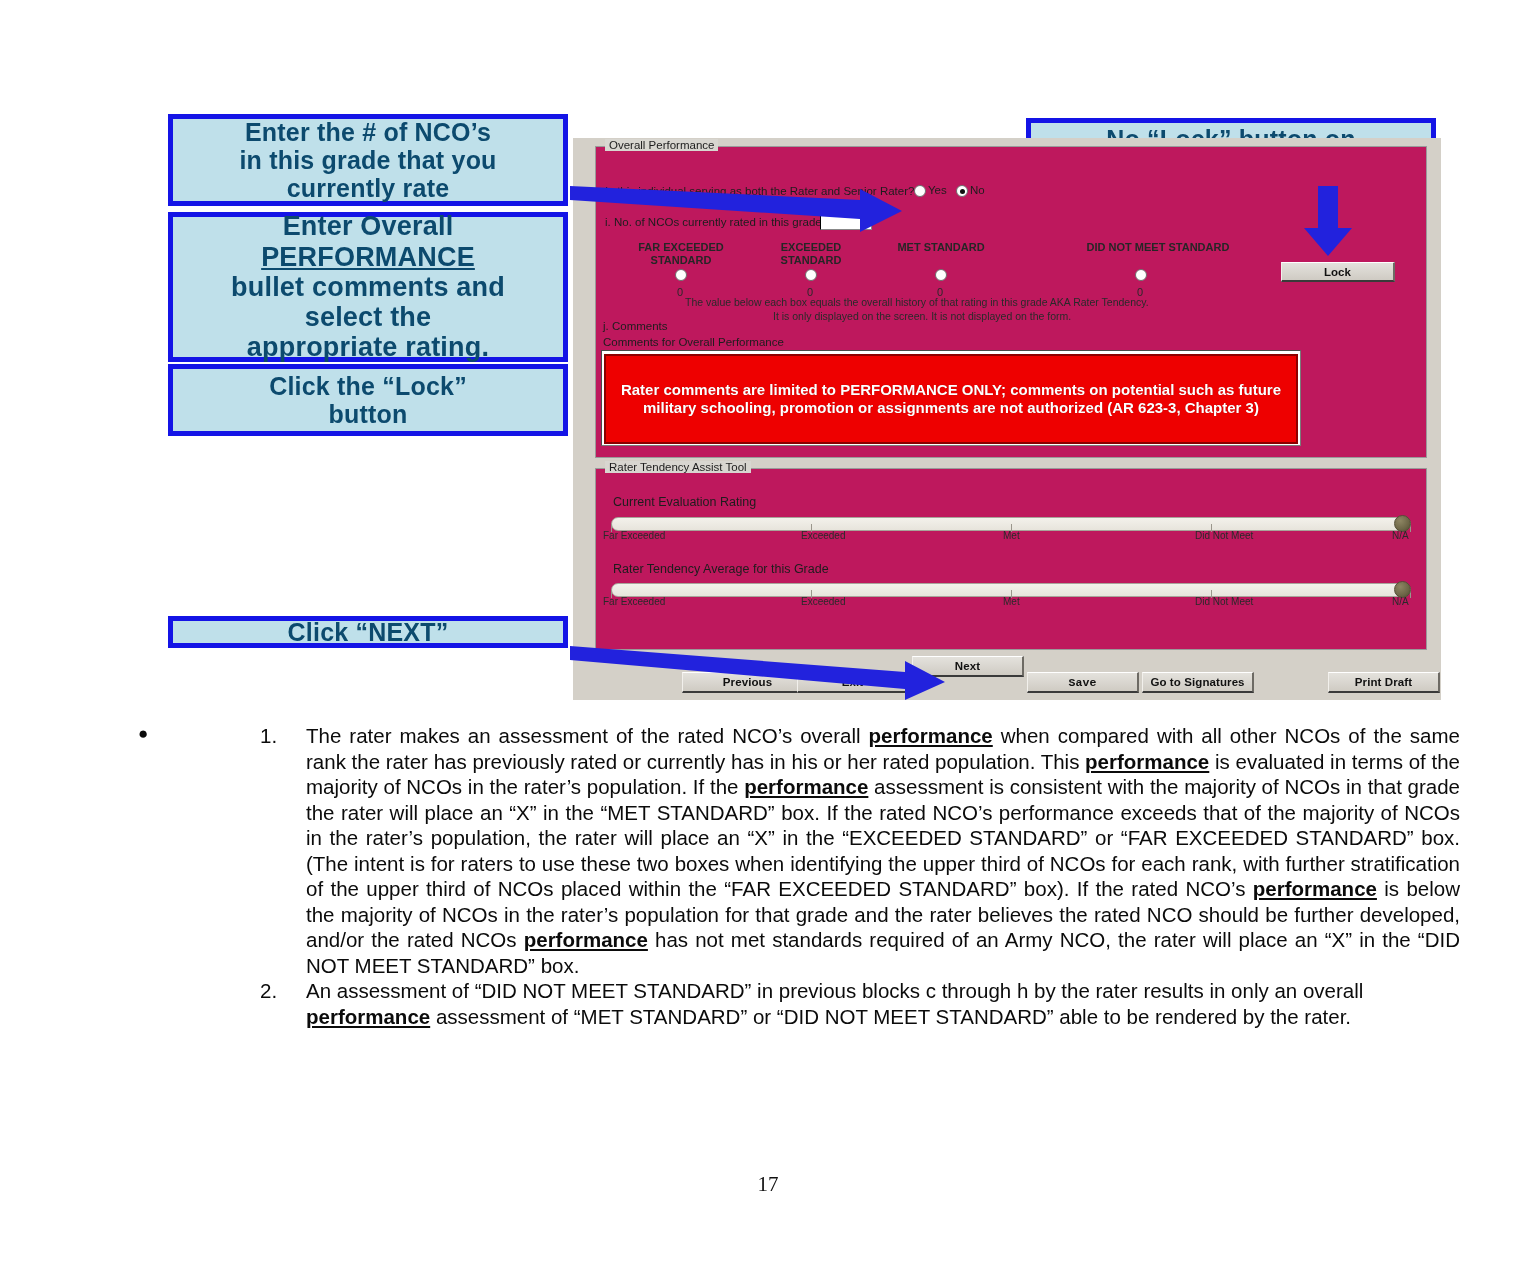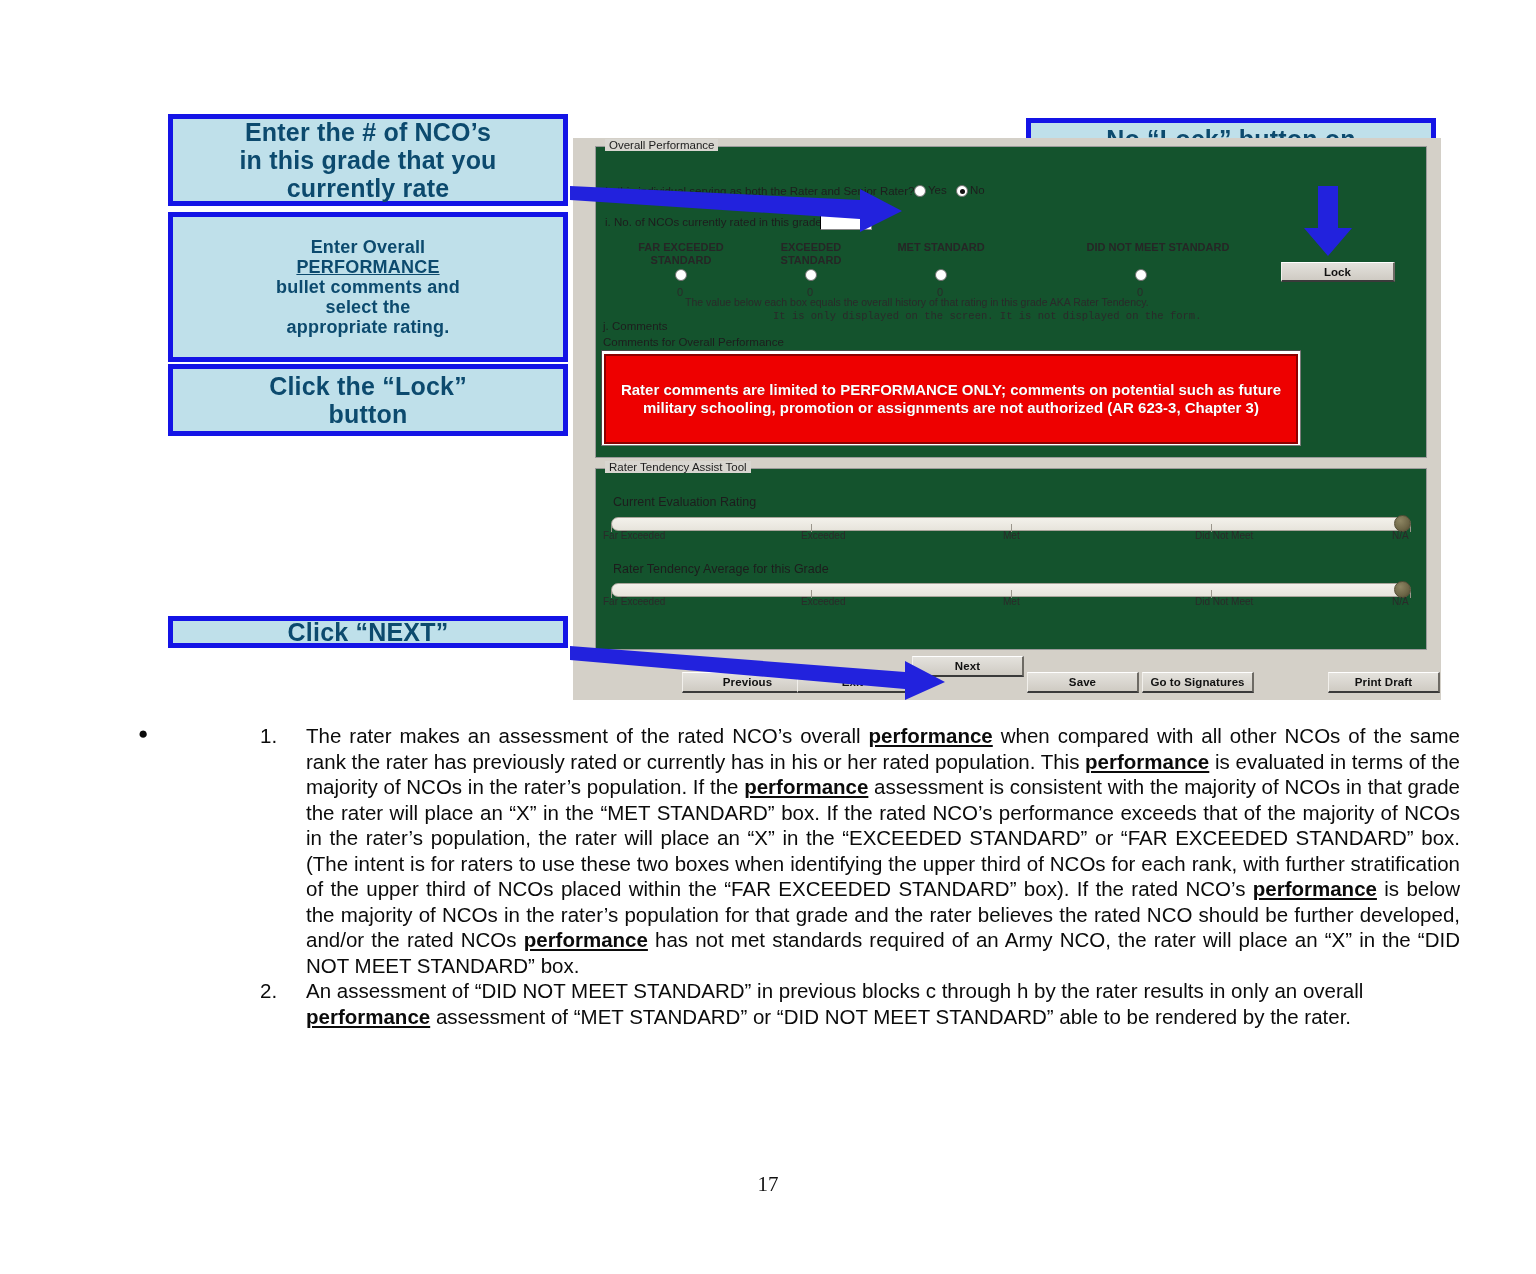--- a/index.html
+++ b/index.html
@@ -41,21 +41,21 @@
     width: 868px;
     height: 562px;
     background: #d4d0c8;
     box-sizing: border-box;
     font-family: "Liberation Sans", sans-serif;
     color: #000;
   }
   .groupbox {
     position: absolute;
     border: 1px solid #9a9a9a;
-    background: #14532d;
+    background: #be185d;
     box-sizing: border-box;
     text-decoration: underline;
   }
   .group-title {
     position: absolute;
     top: -8px;
     left: 9px;
     background: #d8d6d0;
     padding: 0 4px;
     font-size: 11.5px;
@@ -201,21 +201,21 @@
 <body>
 
 <div class="callout" style="left:168px; top:114px; width:400px; height:92px; font-size:25px;">
   <div>
     <span>Enter the # of NCO’s</span><br>
     <span>in this grade that you</span><br>
     <span>currently rate</span>
   </div>
 </div>
 
-<div class="callout" style="left:168px; top:212px; width:400px; height:150px; font-size:18px;">
+<div class="callout" style="left:168px; top:212px; width:400px; height:150px; font-size:27px;">
   <div>
     <span>Enter Overall</span><br>
     <span class="u">PERFORMANCE</span><br>
     <span>bullet comments and</span><br>
     <span>select the</span><br>
     <span>appropriate rating.</span>
   </div>
 </div>
 
 <div class="callout" style="left:168px; top:364px; width:400px; height:72px; font-size:25px;">
@@ -274,21 +274,21 @@
   <div class="radio" style="left:232px; top:131px;"></div>
   <div class="zero" style="left:234px; top:148px;">0</div>
 
   <div class="radio" style="left:362px; top:131px;"></div>
   <div class="zero" style="left:364px; top:148px;">0</div>
 
   <div class="radio" style="left:562px; top:131px;"></div>
   <div class="zero" style="left:564px; top:148px;">0</div>
 
   <div class="lbl-sm" style="left:112px; top:158px;">The value below each box equals the overall history of that rating in this grade AKA Rater Tendency.</div>
-  <div class="lbl-sm" style="left:200px; top:172px;font-family:Liberation Mono, monospace;">It is only displayed on the screen. It is not displayed on the form.</div>
+  <div class="lbl-sm" style="left:200px; top:172px;">It is only displayed on the screen. It is not displayed on the form.</div>
 
   <div class="btn" style="left:708px; top:124px; width:114px; height:20px;">Lock</div>
 
   <div class="lbl" style="left:30px; top:182px;">j. Comments</div>
   <div class="lbl" style="left:30px; top:198px;">Comments for Overall Performance</div>
 
   <div class="commentfield" style="left:28px; top:212px; width:700px; height:96px;"></div>
 
   <div class="redbox" style="left:31px; top:216px; width:694px; height:90px;">Rater comments are limited to PERFORMANCE ONLY; comments on potential such as future military schooling, promotion or assignments are not authorized (AR 623-3, Chapter 3)</div>
 
@@ -320,21 +320,21 @@
   <div class="slider-knob" style="left:821px; top:443px;"></div>
   <div class="slider-lbl" style="left:30px; top:458px;">Far Exceeded</div>
   <div class="slider-lbl" style="left:228px; top:458px;">Exceeded</div>
   <div class="slider-lbl" style="left:430px; top:458px;">Met</div>
   <div class="slider-lbl" style="left:622px; top:458px;">Did Not Meet</div>
   <div class="slider-lbl" style="left:819px; top:458px;">N/A</div>
 
   <div class="btn" style="left:109px; top:534px; width:132px; height:21px;">Previous</div>
   <div class="btn" style="left:224px; top:534px; width:112px; height:21px;">Exit</div>
   <div class="btn" style="left:339px; top:518px; width:112px; height:21px;">Next</div>
-  <div class="btn" style="left:454px; top:534px; width:112px; height:21px;">Save</div>
+  <div class="btn" style="left:454px; top:534px; width:112px; height:21px;font-family:Liberation Mono, monospace;">Save</div>
   <div class="btn" style="left:569px; top:534px; width:112px; height:21px;">Go to Signatures</div>
   <div class="btn" style="left:755px; top:534px; width:112px; height:21px;">Print Draft</div>
 </div>
 
 <svg id="arrows" viewBox="0 0 1536 1274">
 
   <g>
     <polygon points="570,186 860,200 860,189 902,211 860,232 860,219 570,200" fill="#2222dd"></polygon>
   </g>
 

